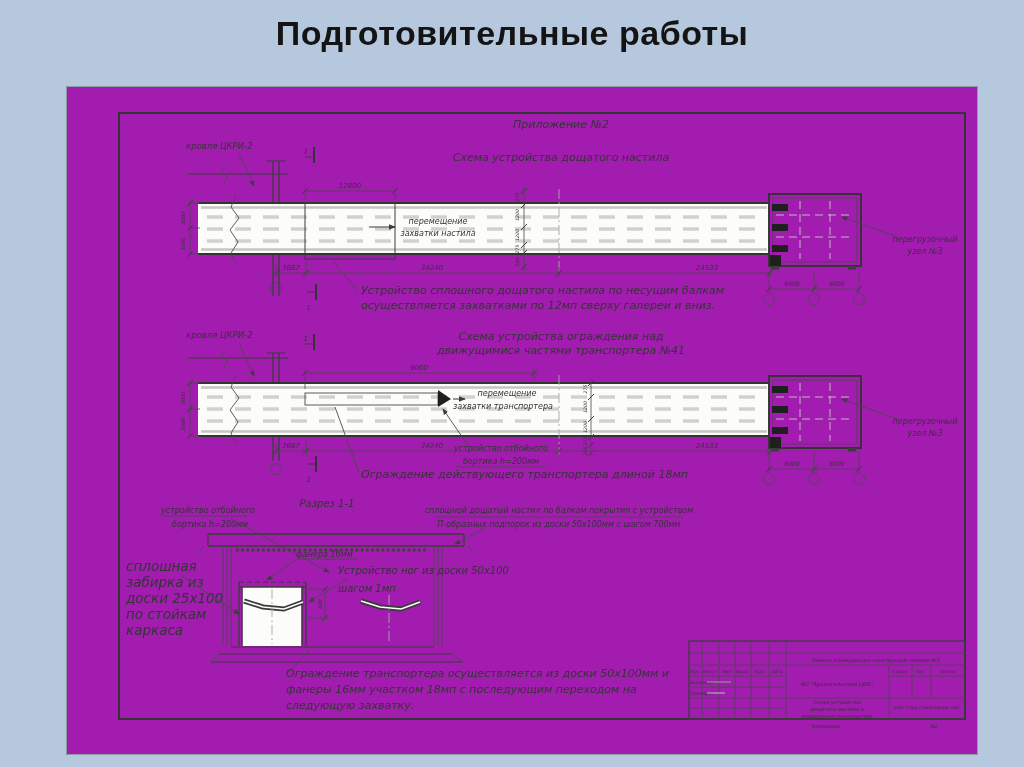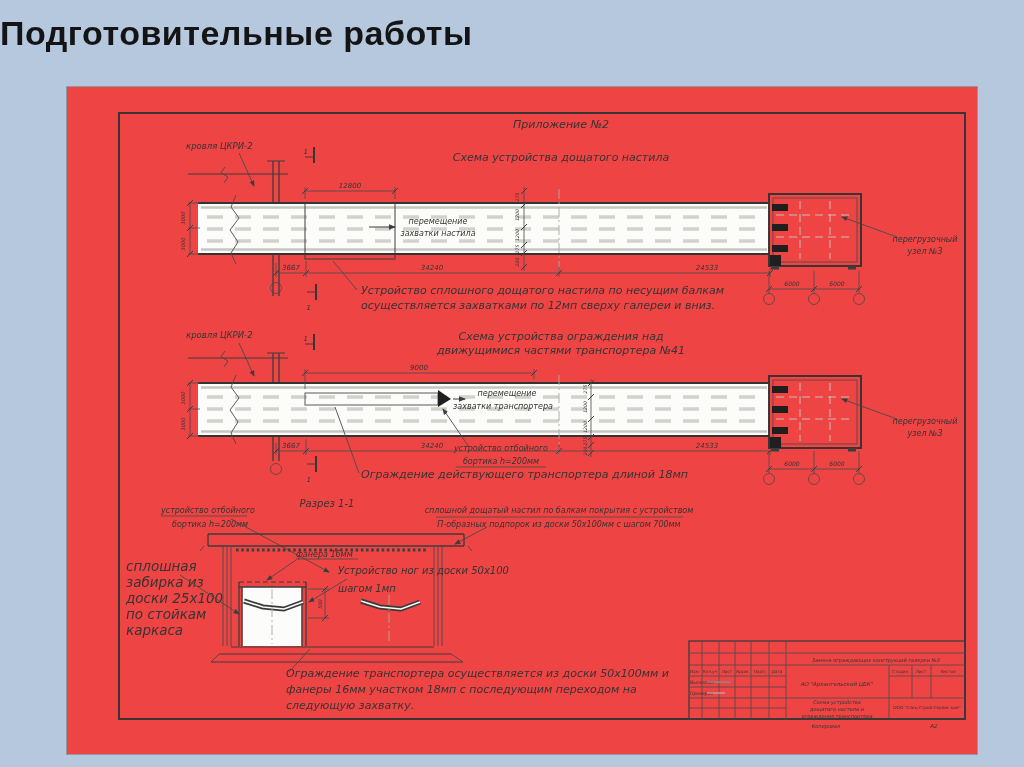--- a/index.html
+++ b/index.html
@@ -1,19 +1,19 @@
 <!DOCTYPE html>
 <html><head>
 <meta charset="utf-8">
 <style>
   html,body{margin:0;padding:0;width:1024px;height:767px;background:#b6c8de;overflow:hidden;}
   .slide{width:1024px;height:767px;position:relative;font-family:"Liberation Sans",sans-serif;}
-  .slide-title{position:absolute;top:14px;left:0;width:1024px;text-align:left;
+  .slide-title{position:absolute;top:14px;left:0;width:1024px;text-align:center;
     font-size:34px;font-weight:600;color:#141414;letter-spacing:.5px;margin:0;}
-  .sheet{position:absolute;left:66px;top:86px;width:912px;height:669px;background:#ef4444;
+  .sheet{position:absolute;left:66px;top:86px;width:912px;height:669px;background:#a21caf;
     border:1px solid #8f9aa6;box-sizing:border-box;}
   .sheet svg{position:absolute;left:0;top:0;}
   
   .s  {stroke:#3d3d3d;stroke-width:1;fill:none;}
   .s09{stroke:#4a4a4a;stroke-width:.9;fill:none;}
   .s08{stroke:#4a4a4a;stroke-width:.8;fill:none;}
   .s12{stroke:#3d3d3d;stroke-width:1.3;fill:none;}
   .s18{stroke:#333333;stroke-width:1.9;fill:none;}
   .gray{stroke:#c6c6c0;stroke-width:2.4;fill:none;}
   .planks{stroke:#d2d2cc;stroke-width:3.4;stroke-dasharray:16 12;fill:none;}

